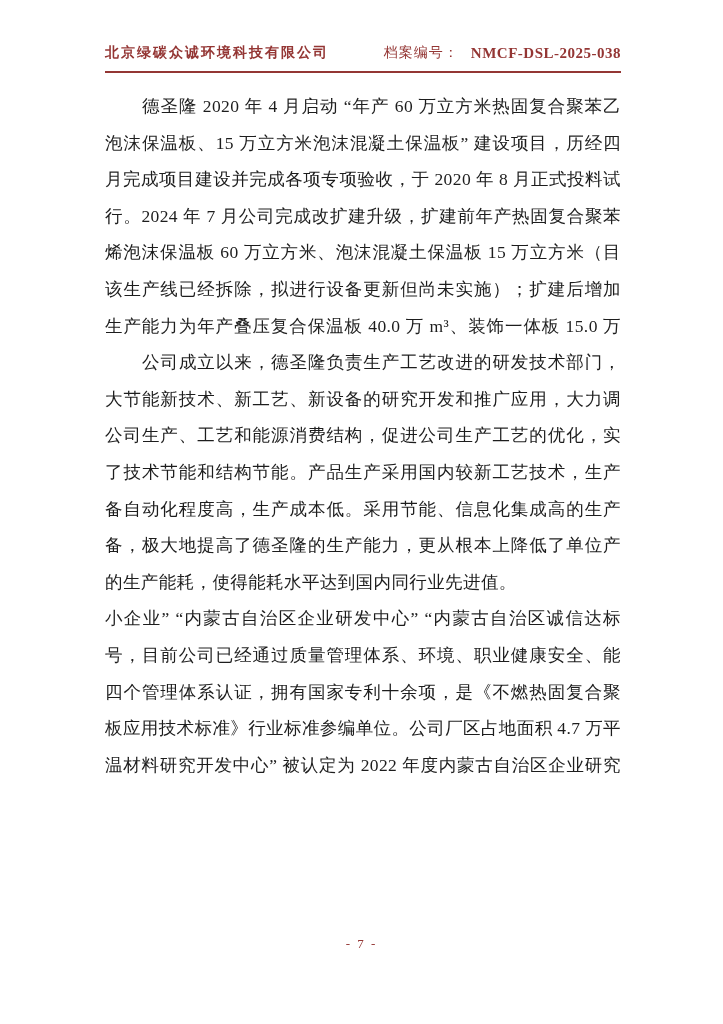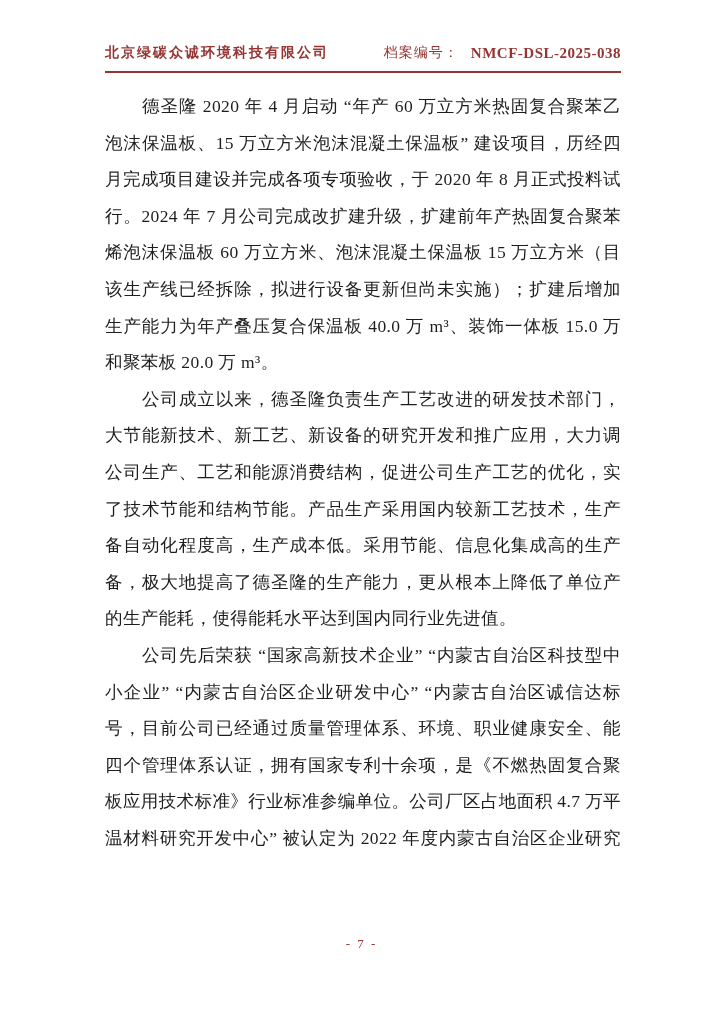--- a/index.html
+++ b/index.html
@@ -83,33 +83,31 @@
 
   <div class="doc-body">
       <div class="paragraph">
         <div class="line first">德圣隆 2020 年 4 月启动 “年产 60 万立方米热固复合聚苯乙烯</div>
         <div class="line">泡沫保温板、15 万立方米泡沫混凝土保温板” 建设项目，历经四个</div>
         <div class="line">月完成项目建设并完成各项专项验收，于 2020 年 8 月正式投料试运</div>
         <div class="line">行。2024 年 7 月公司完成改扩建升级，扩建前年产热固复合聚苯乙</div>
         <div class="line">烯泡沫保温板 60 万立方米、泡沫混凝土保温板 15 万立方米（目前</div>
         <div class="line">该生产线已经拆除，拟进行设备更新但尚未实施）；扩建后增加的</div>
         <div class="line">生产能力为年产叠压复合保温板 40.0 万 m³、装饰一体板 15.0 万 m³</div>
-        <div class="line short">和聚苯板 20.0 万 m³。</div>
       </div>
       <div class="paragraph">
         <div class="line first">公司成立以来，德圣隆负责生产工艺改进的研发技术部门，加</div>
         <div class="line">大节能新技术、新工艺、新设备的研究开发和推广应用，大力调整</div>
         <div class="line">公司生产、工艺和能源消费结构，促进公司生产工艺的优化，实现</div>
         <div class="line">了技术节能和结构节能。产品生产采用国内较新工艺技术，生产设</div>
         <div class="line">备自动化程度高，生产成本低。采用节能、信息化集成高的生产设</div>
         <div class="line">备，极大地提高了德圣隆的生产能力，更从根本上降低了单位产品</div>
         <div class="line short">的生产能耗，使得能耗水平达到国内同行业先进值。</div>
       </div>
       <div class="paragraph">
-        <div class="line first">公司先后荣获 “国家高新技术企业” “内蒙古自治区科技型中</div>
         <div class="line">小企业” “内蒙古自治区企业研发中心” “内蒙古自治区诚信达标</div>
         <div class="line">号，目前公司已经通过质量管理体系、环境、职业健康安全、能源</div>
         <div class="line">四个管理体系认证，拥有国家专利十余项，是《不燃热固复合聚苯</div>
         <div class="line">板应用技术标准》行业标准参编单位。公司厂区占地面积 4.7 万平方</div>
         <div class="line">温材料研究开发中心” 被认定为 2022 年度内蒙古自治区企业研究开</div>
       </div>
     </div>
 
   <div class="footer">
     <span>- 7 -</span>

